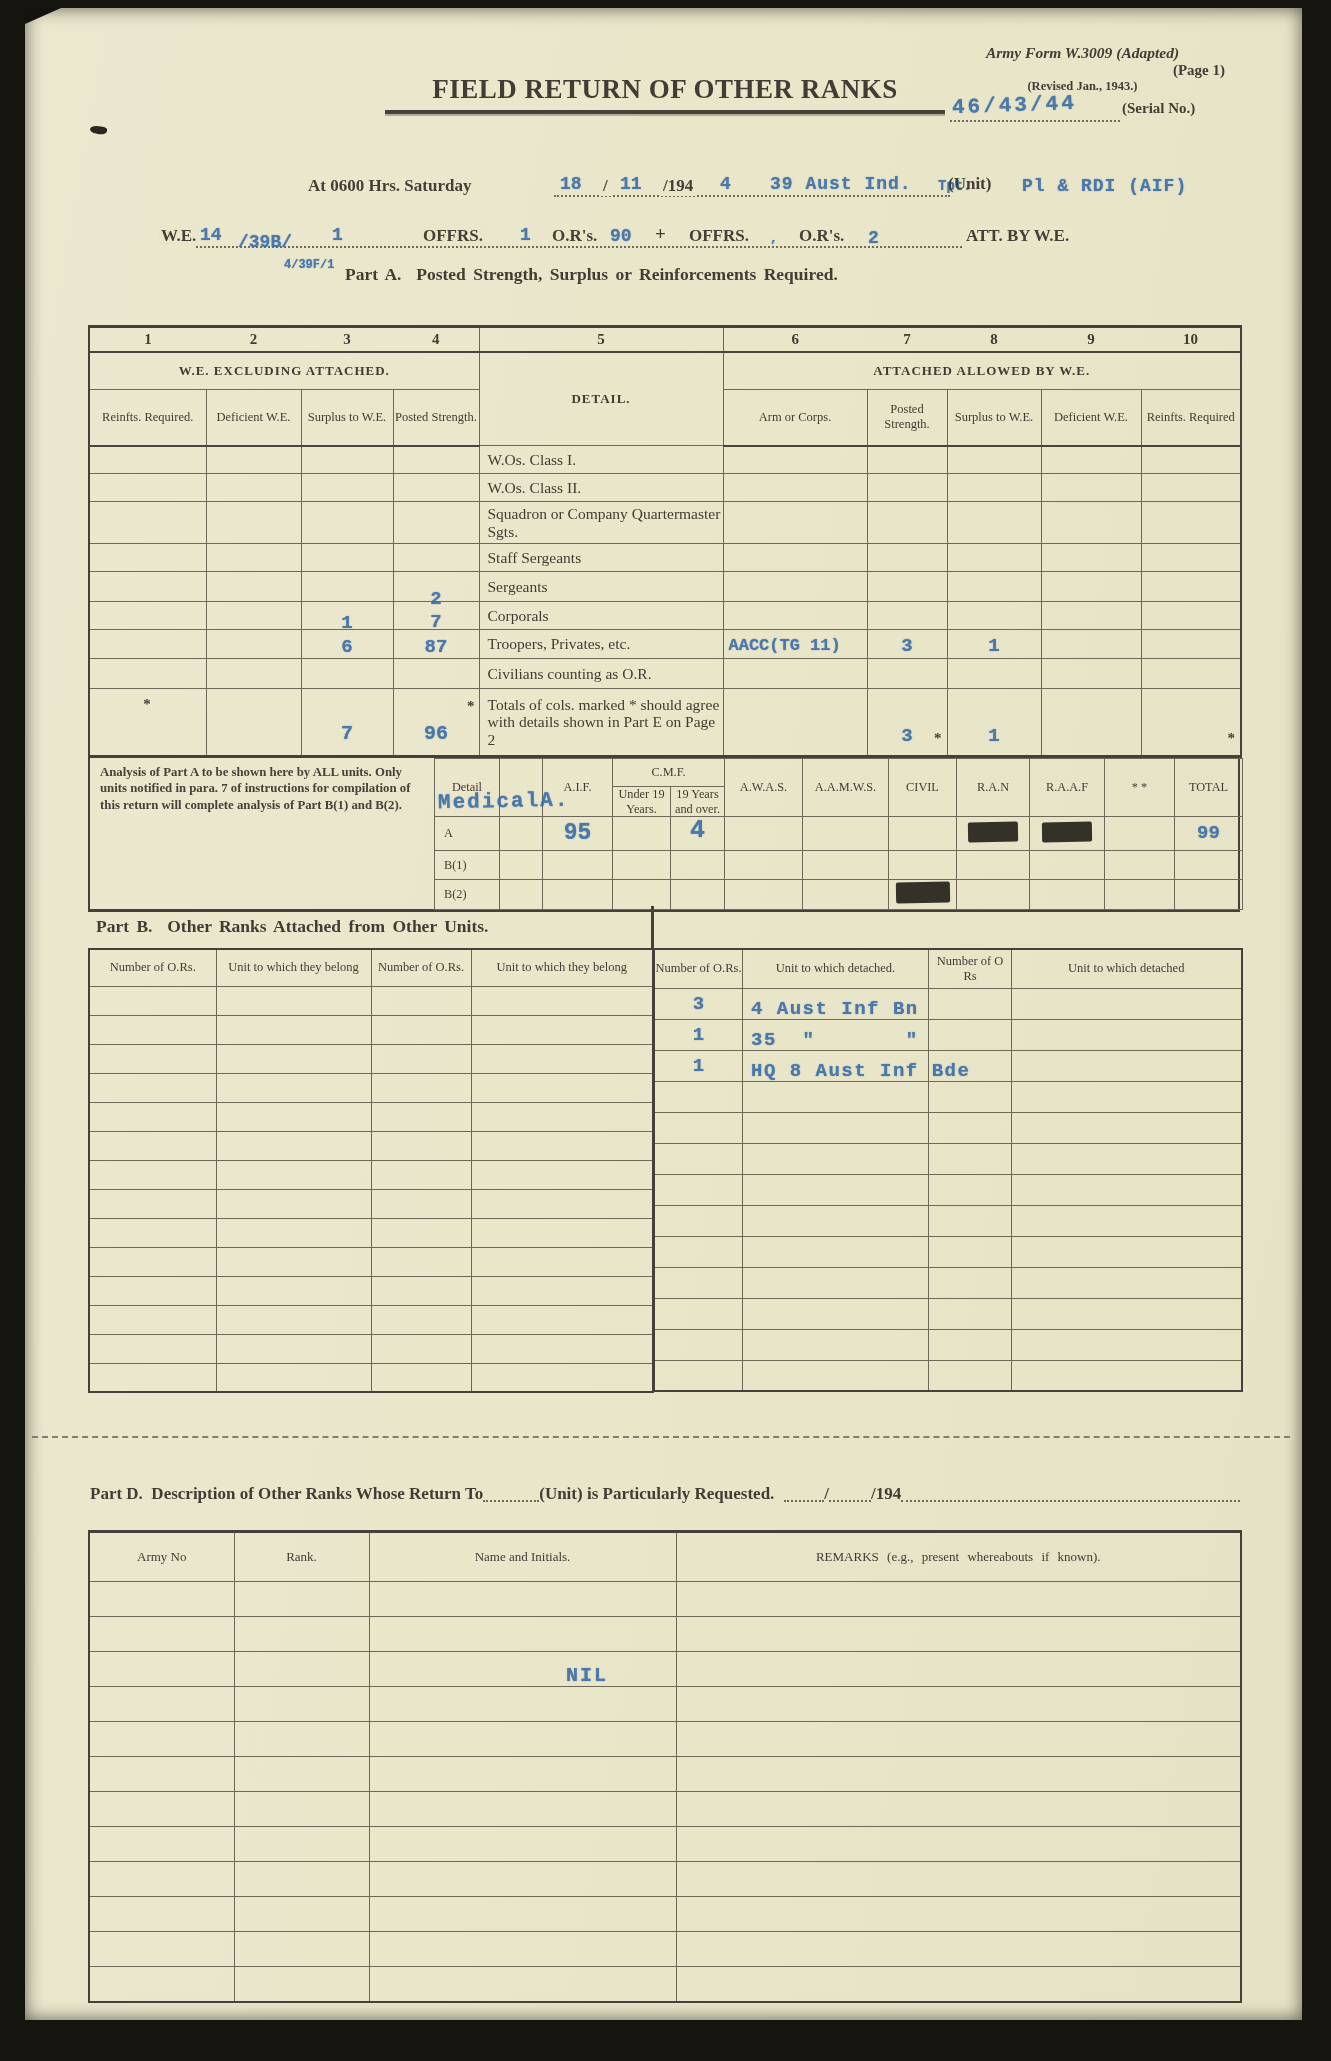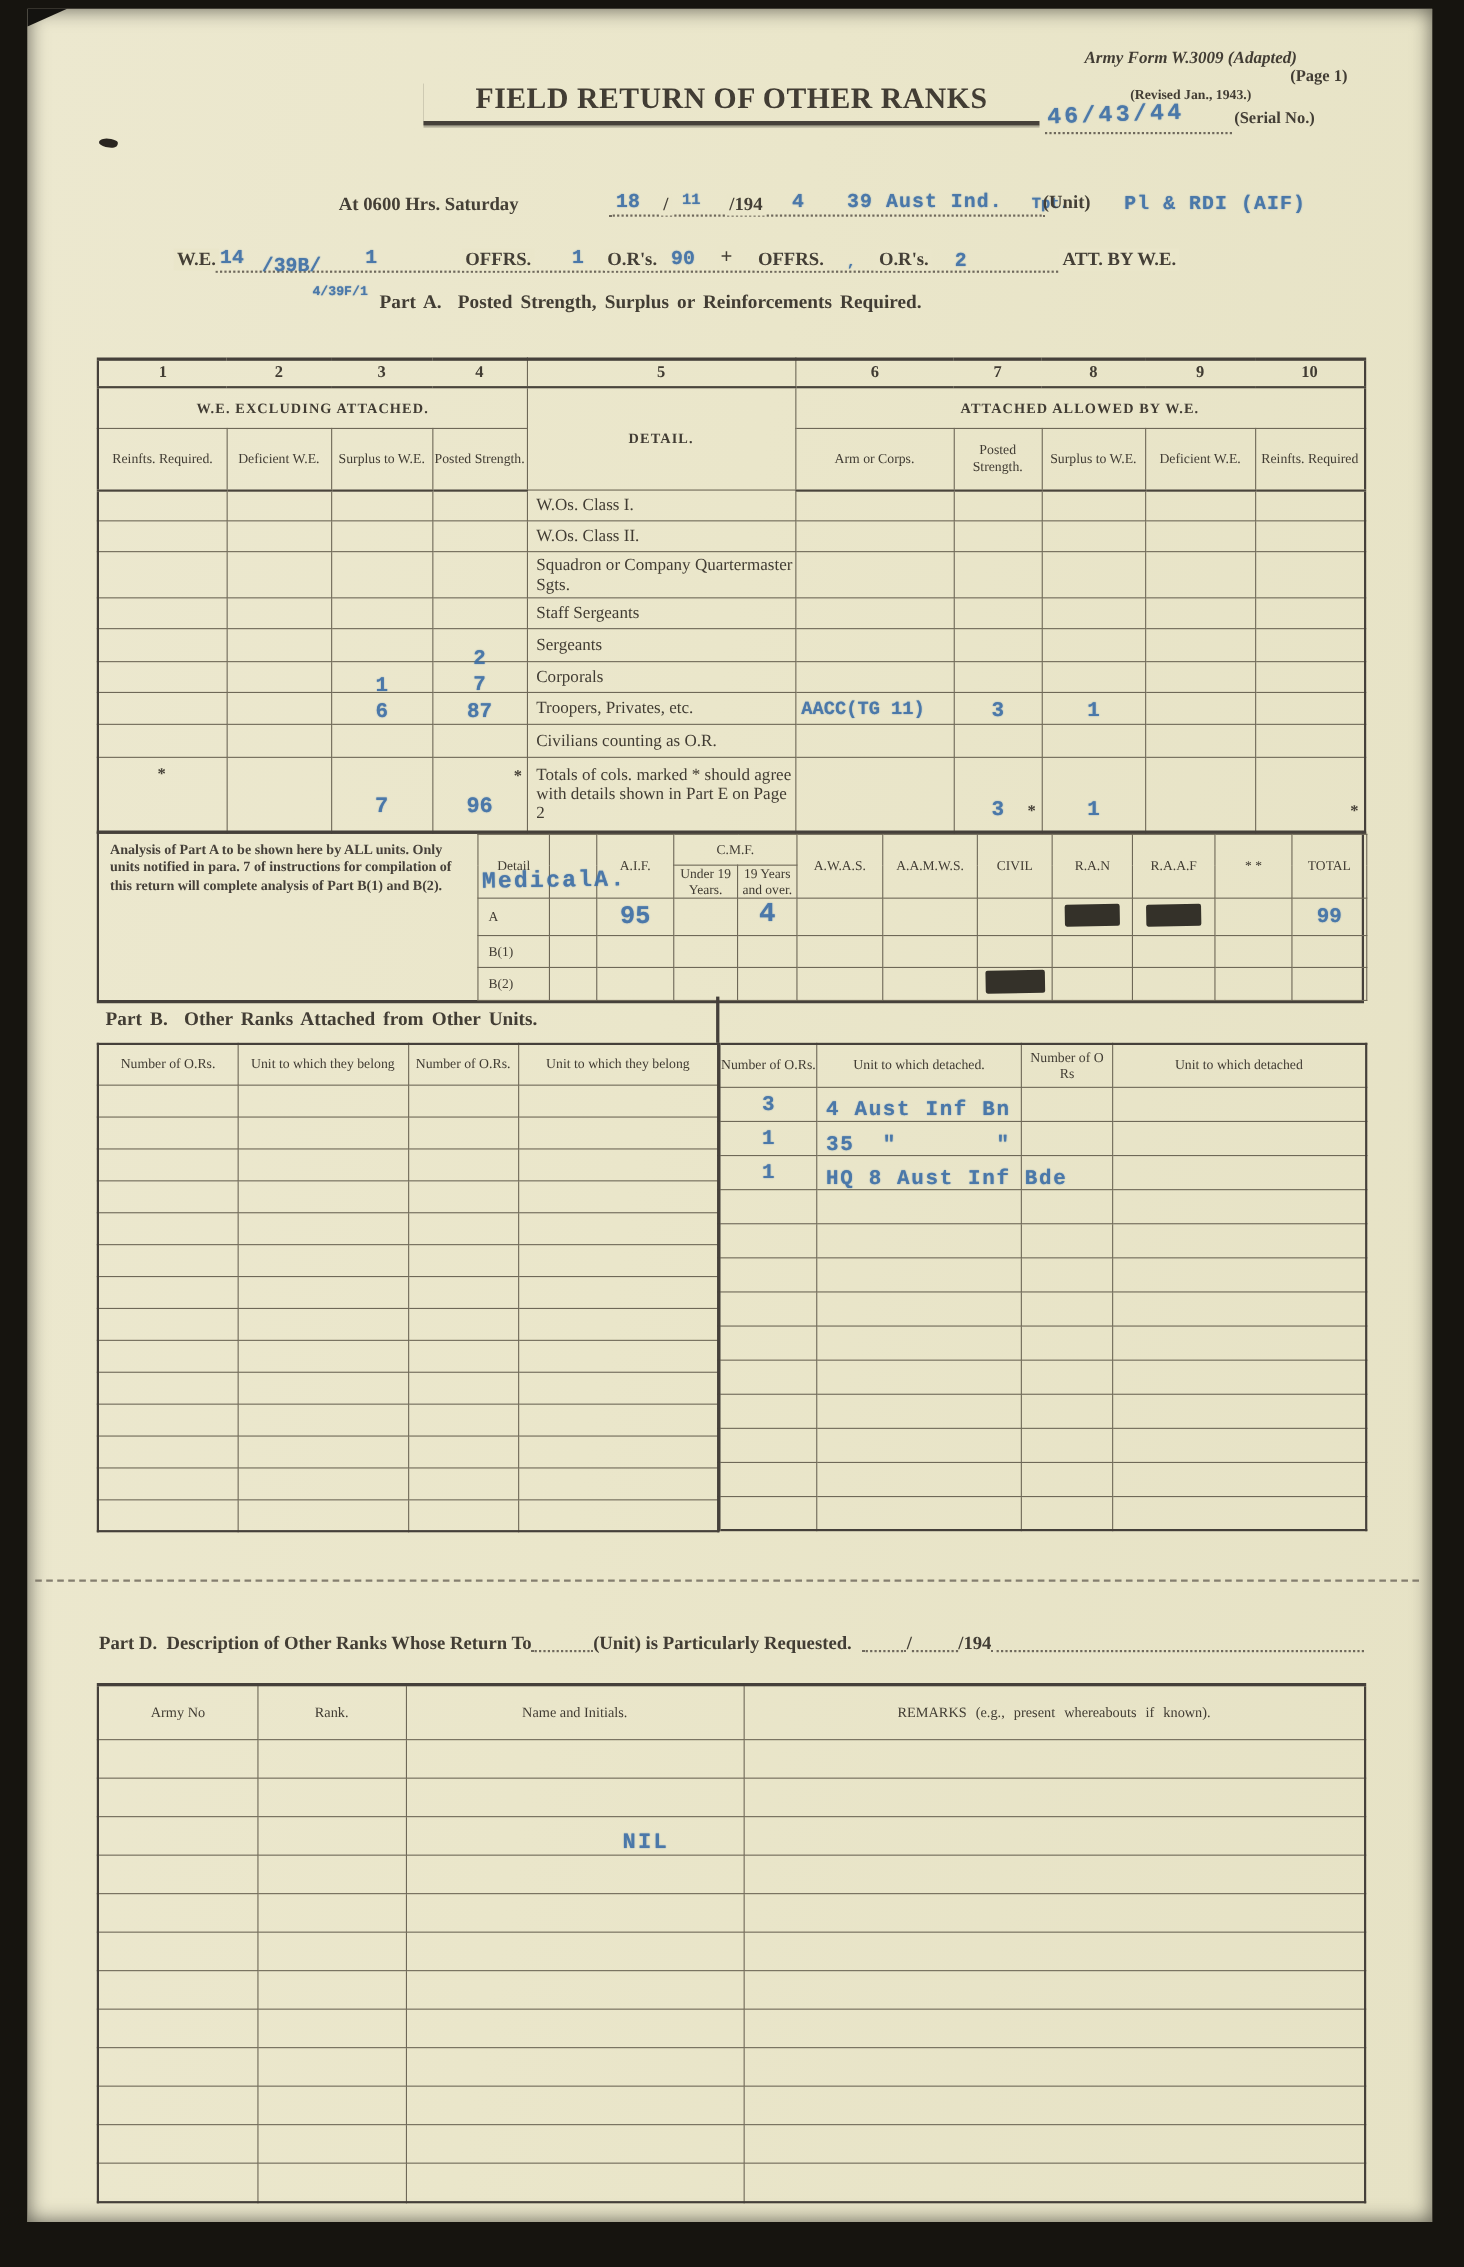--- a/index.html
+++ b/index.html
@@ -94,21 +94,21 @@
   <div class="dotrule" style="left:950px;top:120px;width:170px;"></div>
   <span class="typed ov" style="left:952px;top:94px;font-size:21px;letter-spacing:3px;transform:rotate(-2deg);">46/43/44</span>
   <span class="p" style="left:1122px;top:100px;font-size:15px;">(Serial No.)</span>
 
   <div class="doctitle">FIELD RETURN OF OTHER RANKS</div>
 
   <div class="dotrule" style="left:554px;top:195px;width:396px;"></div>
   <span class="p" style="left:308px;top:176px;">At 0600 Hrs. Saturday</span>
   <span class="typed ov" style="left:560px;top:174px;font-size:18px;">18</span>
   <span class="p mask" style="left:600px;top:176px;">/</span>
-  <span class="typed ov" style="left:620px;top:174px;font-size:14px;">11</span>
+  <span class="typed ov" style="left:620px;top:174px;font-size:18px;">11</span>
   <span class="p mask" style="left:660px;top:176px;">/194</span>
   <span class="typed ov" style="left:720px;top:174px;font-size:18px;">4</span>
   <span class="typed ov" style="left:770px;top:174px;font-size:18px;letter-spacing:1px;">39 Aust Ind.</span>
   <span class="typed ov" style="left:938px;top:178px;font-size:14px;">Tpt.</span>
   <span class="p" style="left:948px;top:174px;z-index:4;">(Unit)</span>
   <span class="typed ov" style="left:1022px;top:176px;font-size:18px;letter-spacing:1px;">Pl &amp; RDI (AIF)</span>
 
   <div class="dotrule" style="left:196px;top:246px;width:766px;"></div>
   <span class="p mask" style="left:158px;top:226px;">W.E.</span>
   <span class="typed ov" style="left:200px;top:225px;font-size:18px;">14</span>

